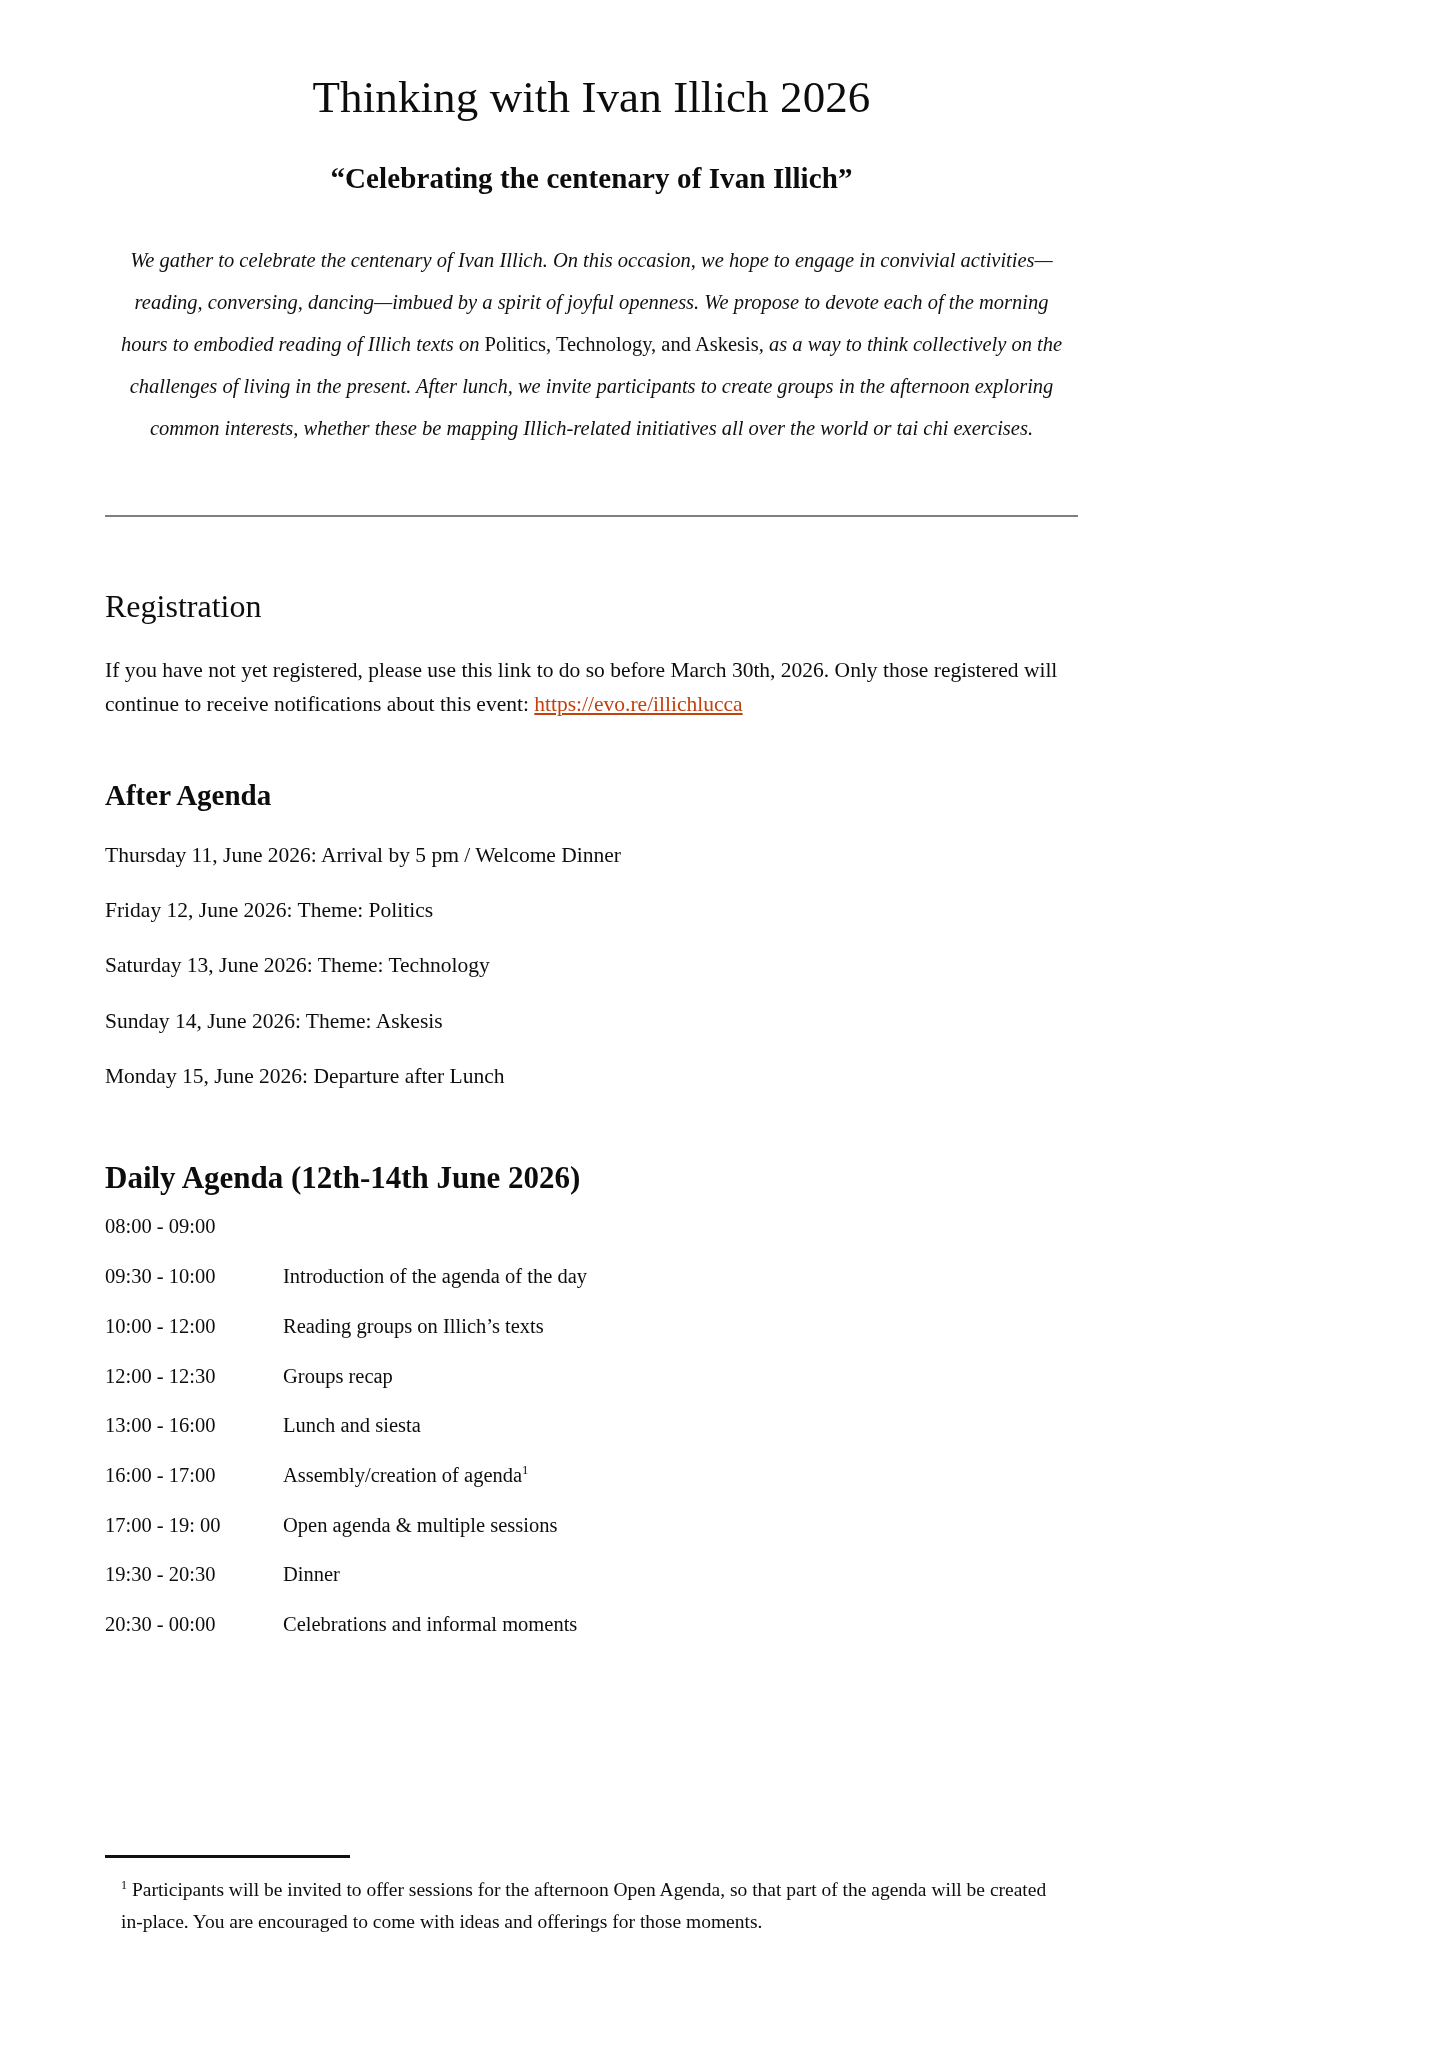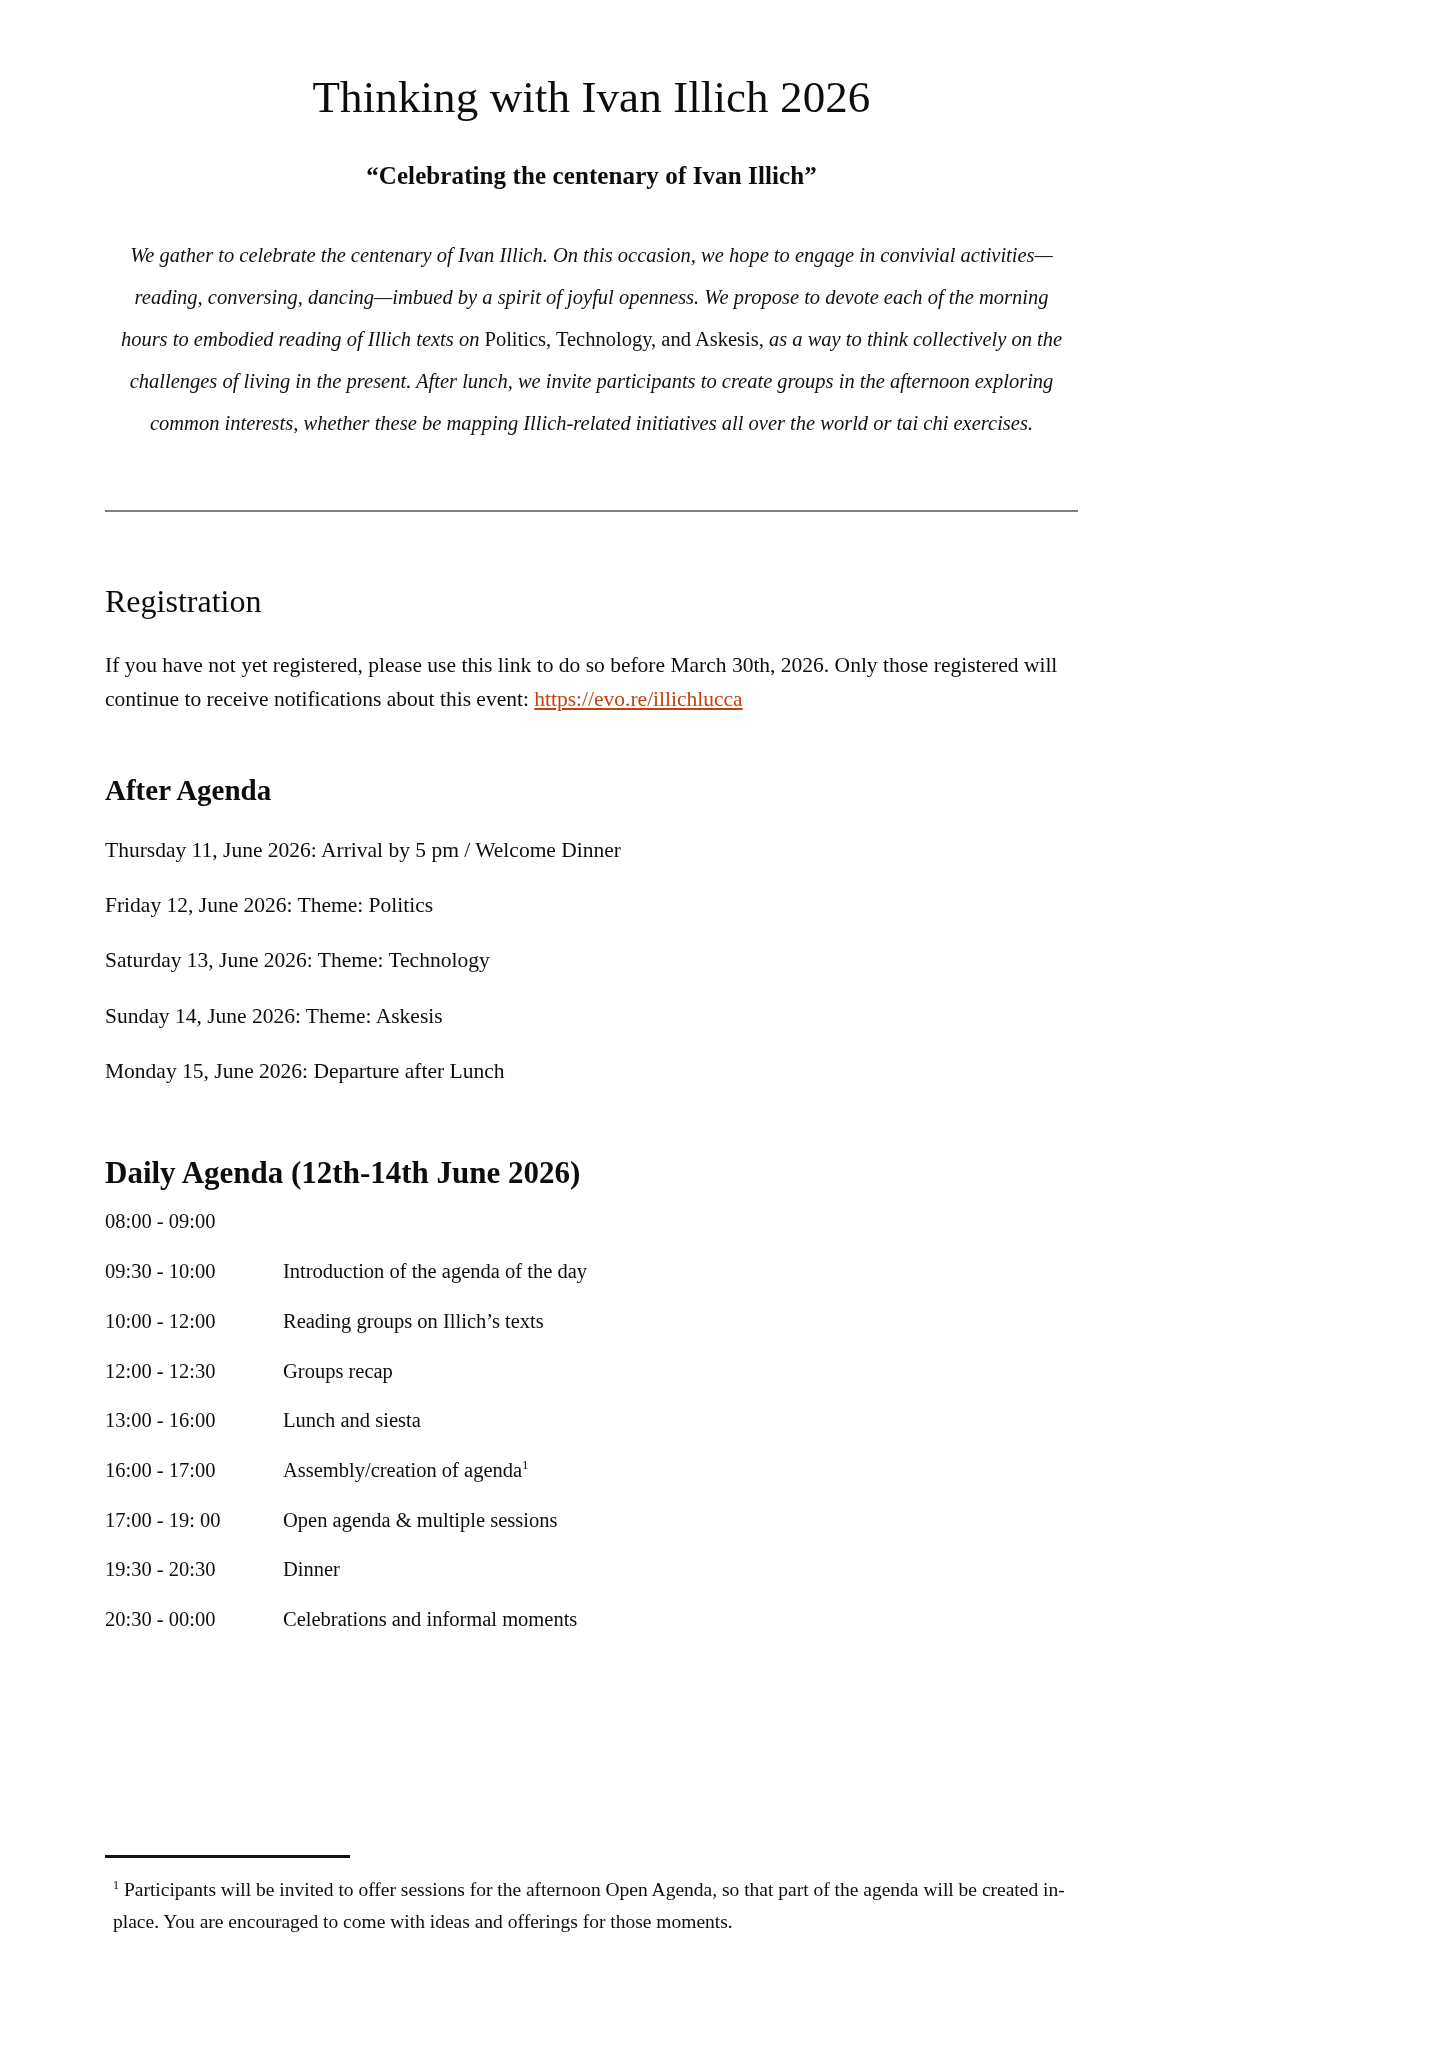--- a/index.html
+++ b/index.html
@@ -36,21 +36,21 @@
     letter-spacing: 0.1px;
     margin: 0;
   }
   .doc-subtitle {
     font-size: 32px;
     font-weight: 400;
     line-height: 1.25;
     margin: 8px 0 0 0;
   }
   .doc-tagline {
-    font-size: 25px;
+    font-size: 29px;
     font-weight: 700;
     margin: 40px 0 0 0;
     letter-spacing: 0.1px;
   }
 
   
   .intro {
     margin: 44px 0 0 0;
     padding: 0 8px;
     text-align: center;
@@ -147,21 +147,21 @@
   }
   .footnote-rule {
     border: none;
     border-top: 3px solid #111111;
     width: 245px;
     margin: 0 0 16px 0;
   }
   .footnote-text {
     font-size: 19.5px;
     line-height: 1.62;
-    margin: 8px;
+    margin: 16px;
     color: #0d0d0d;
   }
   .footnote-text sup {
     font-size: 0.62em;
     vertical-align: super;
     line-height: 0;
   }
 </style>
 </head>
 <body>

